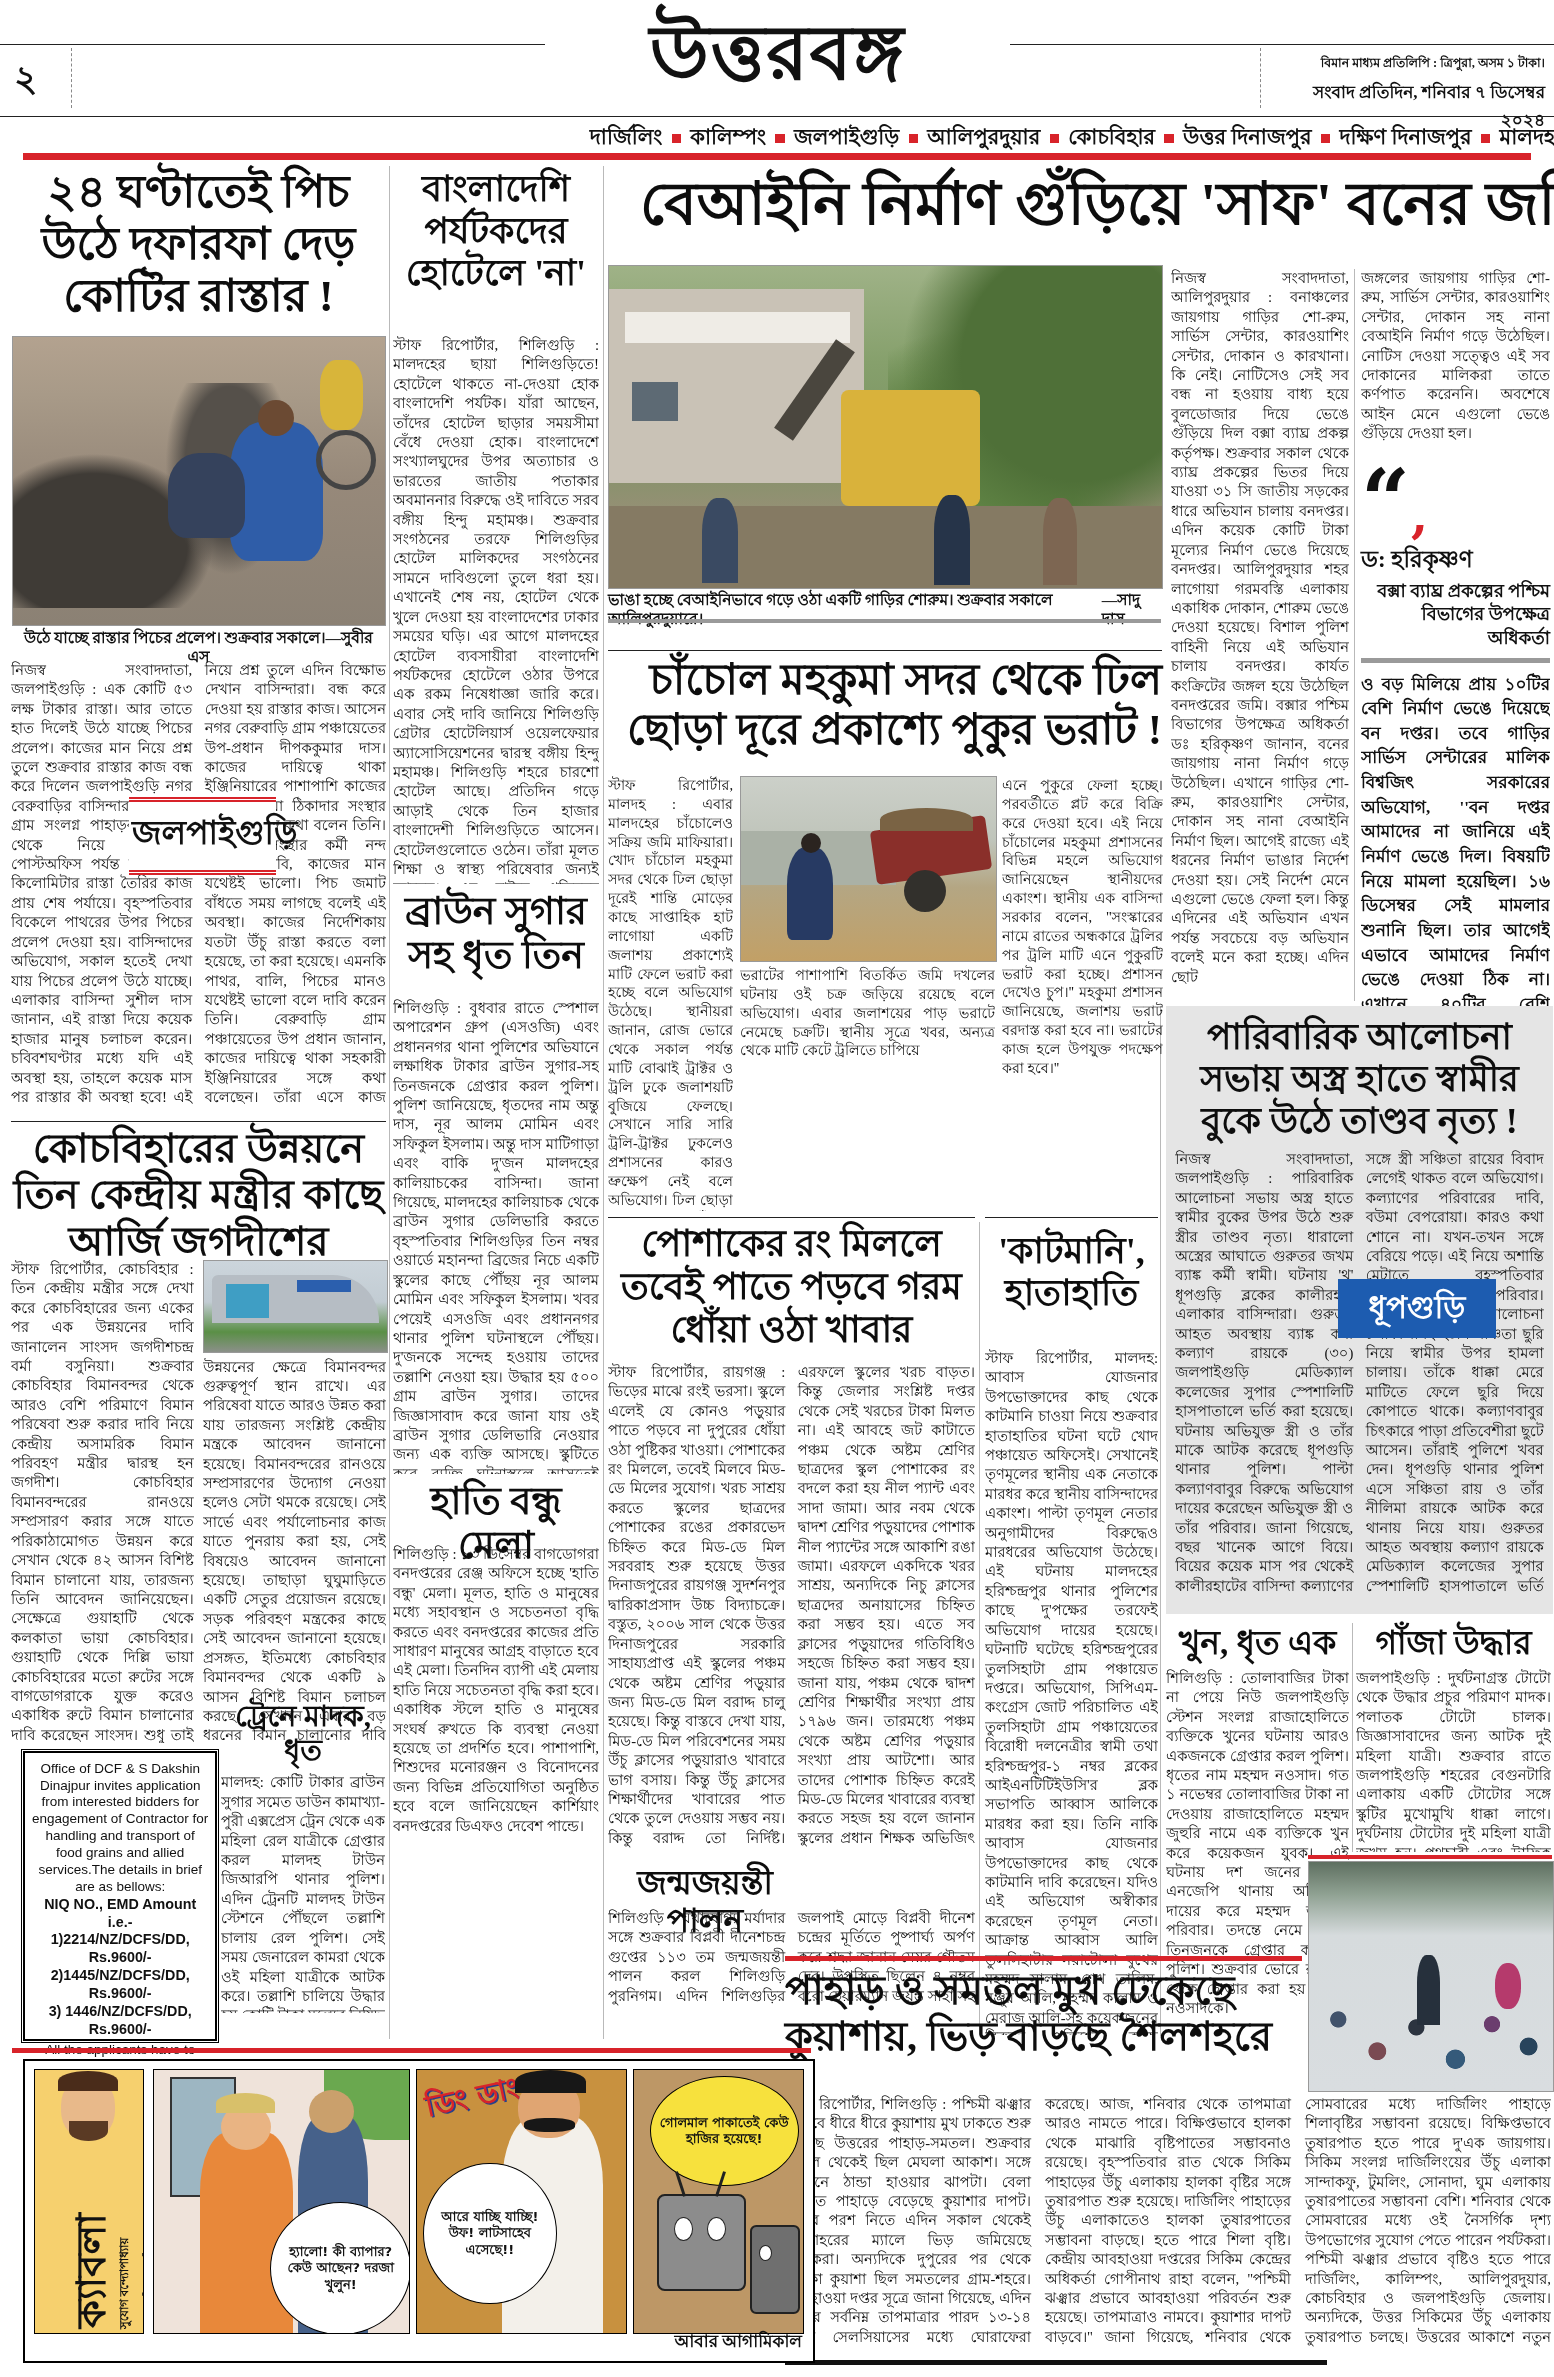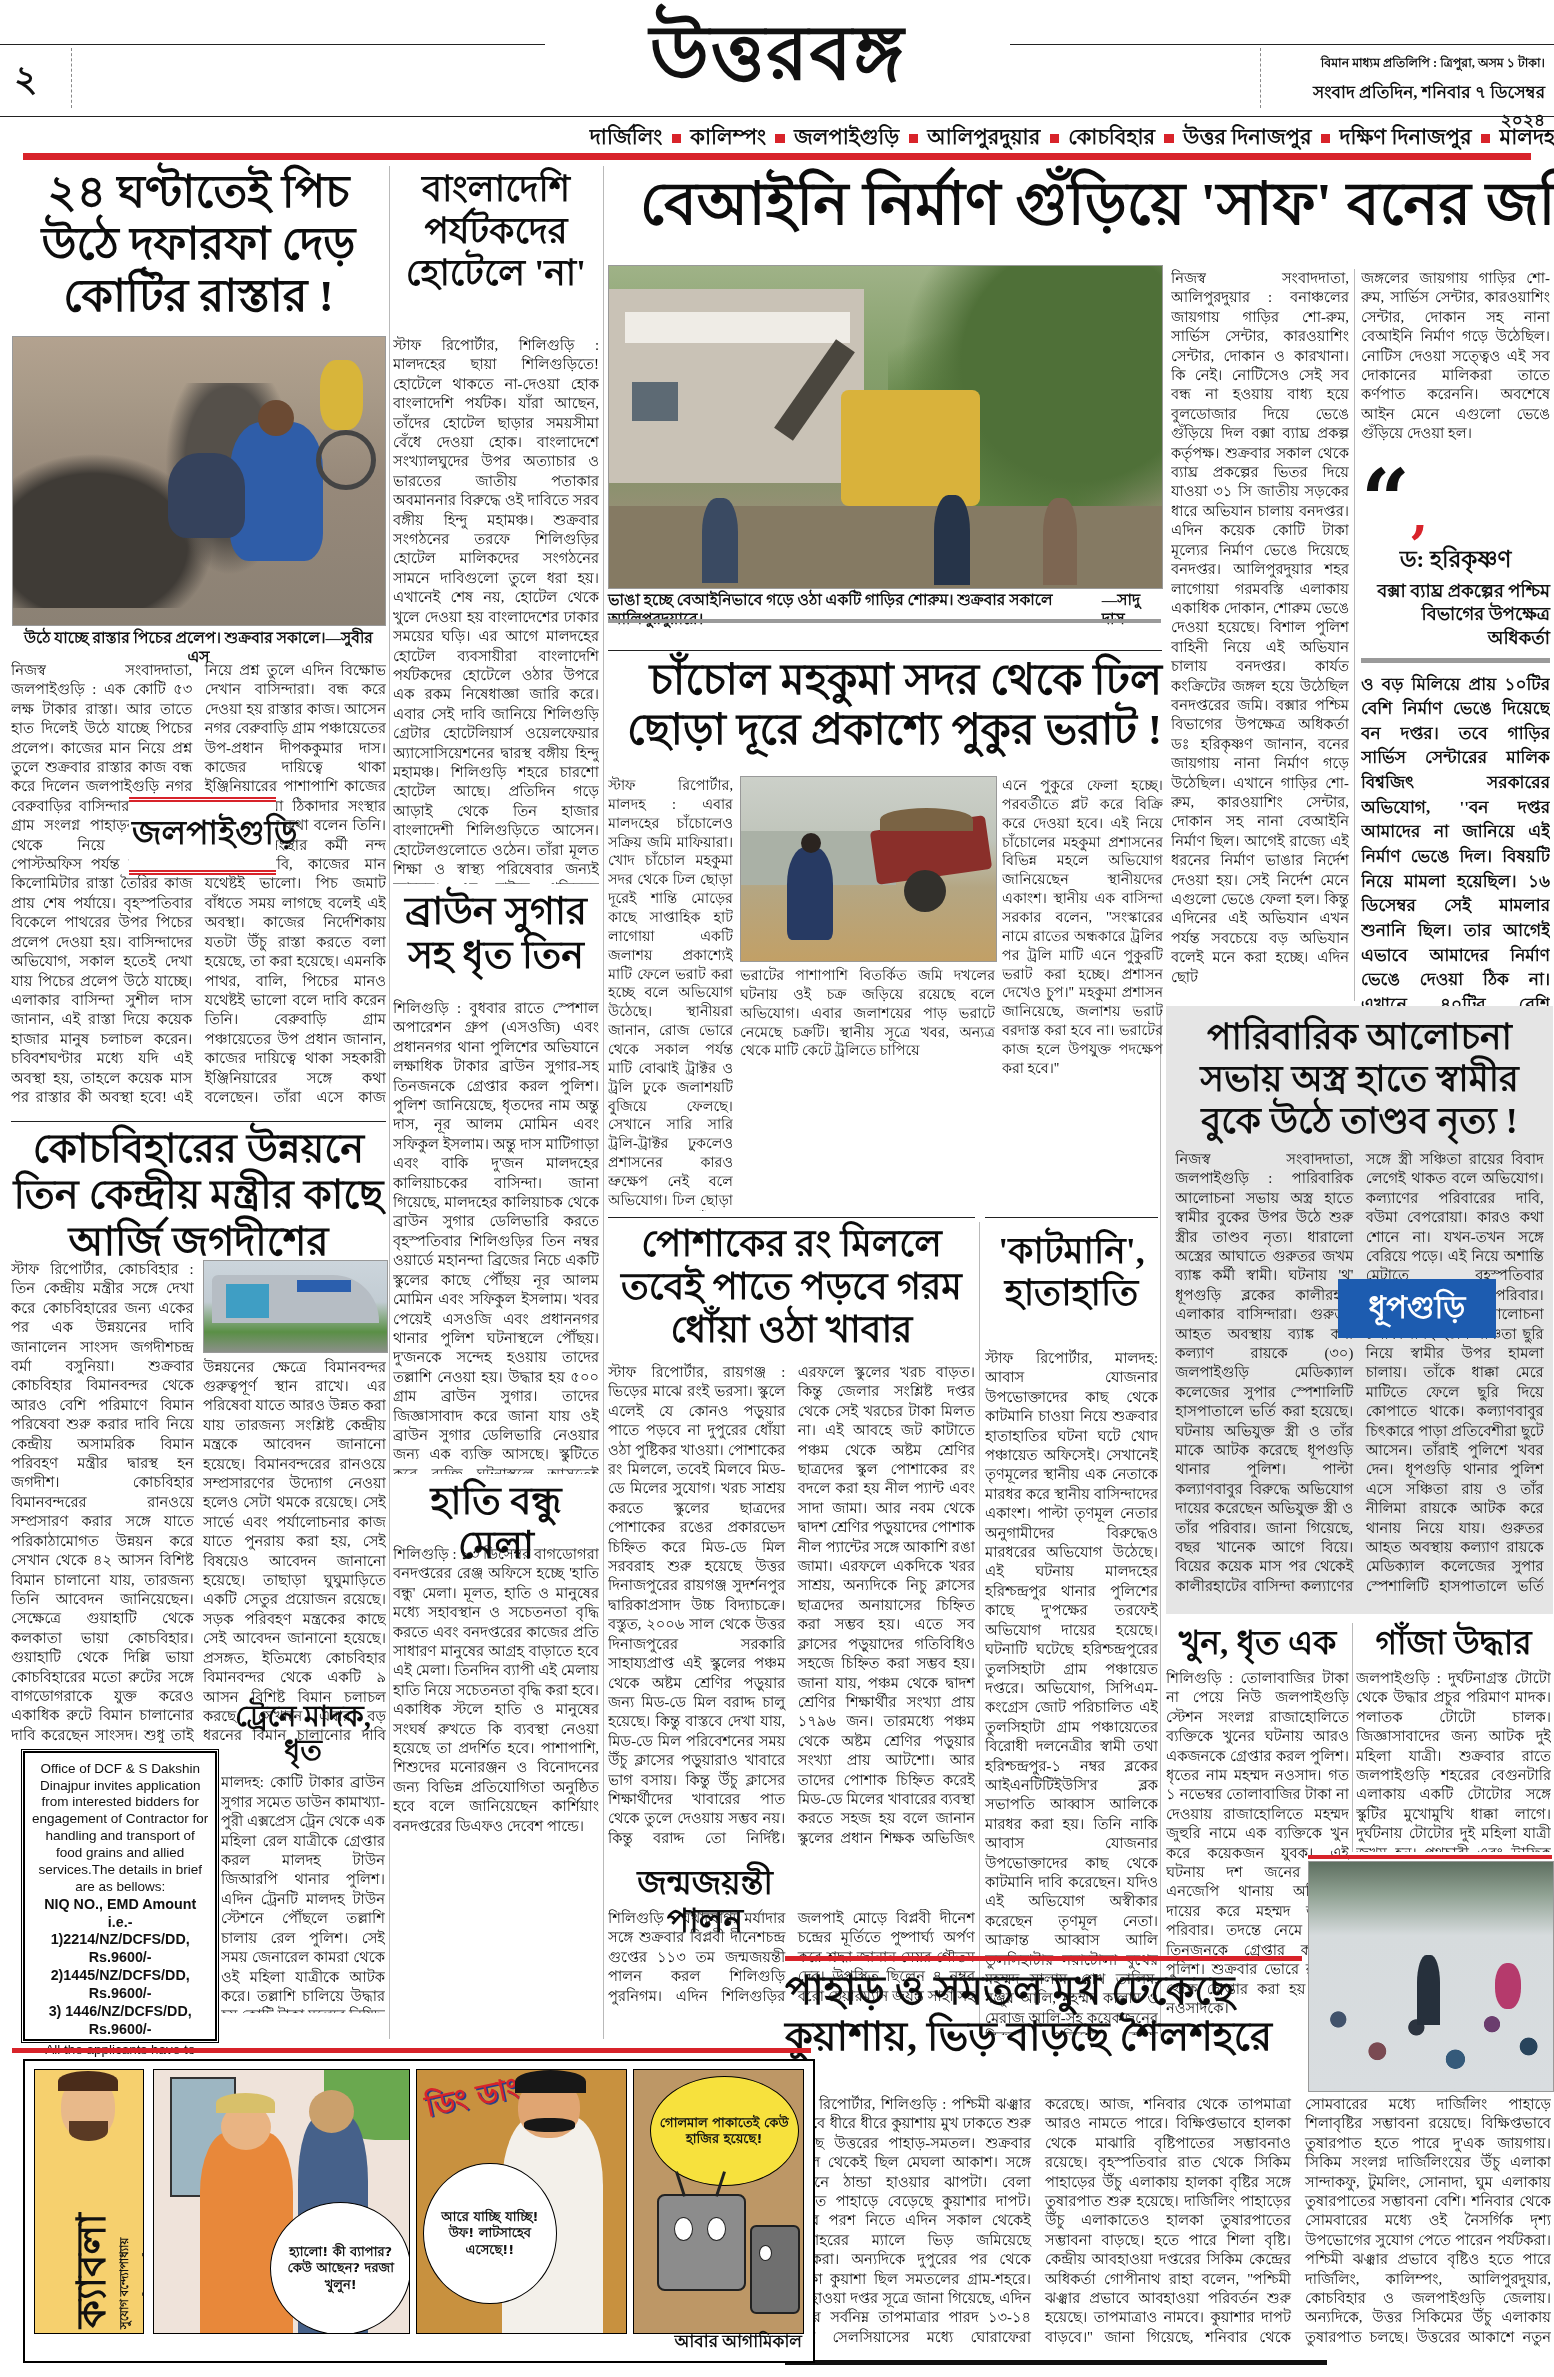--- a/index.html
+++ b/index.html
@@ -16,21 +16,21 @@
   .photo{overflow:hidden;background:#cfcac2;}
   .caption{font-size:15.5px;font-weight:700;line-height:1.2;}
   .vdash{border-left:1.5px dashed #888;width:0;}
   .sq{display:inline-block;width:9.3px;height:9.3px;background:#d8232a;margin:0 9.3px;vertical-align:middle;}
   .nav-item{font-size:21px;font-weight:700;vertical-align:middle;}
   .badge-dateline{border-top:5.4px double #d8232a;border-bottom:5.4px double #d8232a;background:#fff;
         font-size:33px;font-weight:700;text-align:center;padding:4.6px 3.1px 7.7px;}
   .badge-blue{background:#1d5cb0;color:#fff;font-size:31px;font-weight:700;text-align:center;
         display:flex;align-items:center;justify-content:center;}
   .graybox{background:#e5e5e5;}
-  .quote-name{font-size:23px;font-weight:700;text-align:center;}
+  .quote-name{font-size:23px;font-weight:700;text-align:left;}
   .quote-role{font-size:18px;font-weight:700;text-align:right;line-height:1.3;}
   .quote-text{font-size:17px;font-weight:700;line-height:1.45;text-align:justify;}
   .adbox{border:2.3px solid #000;outline:0.8px solid #000;outline-offset:1.5px;background:#fff;
         font-family:"Liberation Sans",sans-serif;text-align:center;padding:7.7px 6.2px;}
   .adbox .ad-line{font-size:13.5px;line-height:1.25;}
   .adbox .ad-bold{font-weight:700;font-size:14.3px;}
   .comicbox{border:2.3px solid #000;background:#fff;}
   .panel{position:absolute;border:1.5px solid #000;overflow:hidden;}
   .bubble{position:absolute;background:#fff;border:1.5px solid #000;border-radius:50%;
         display:flex;align-items:center;justify-content:center;text-align:center;

